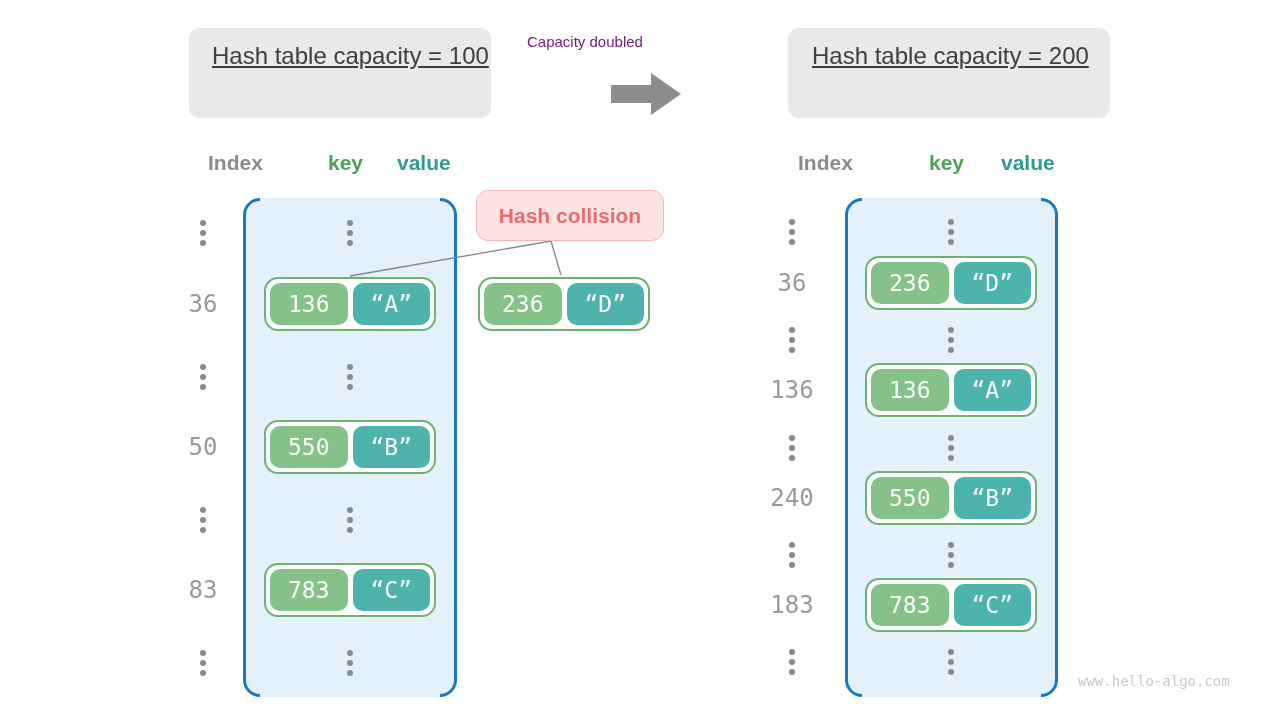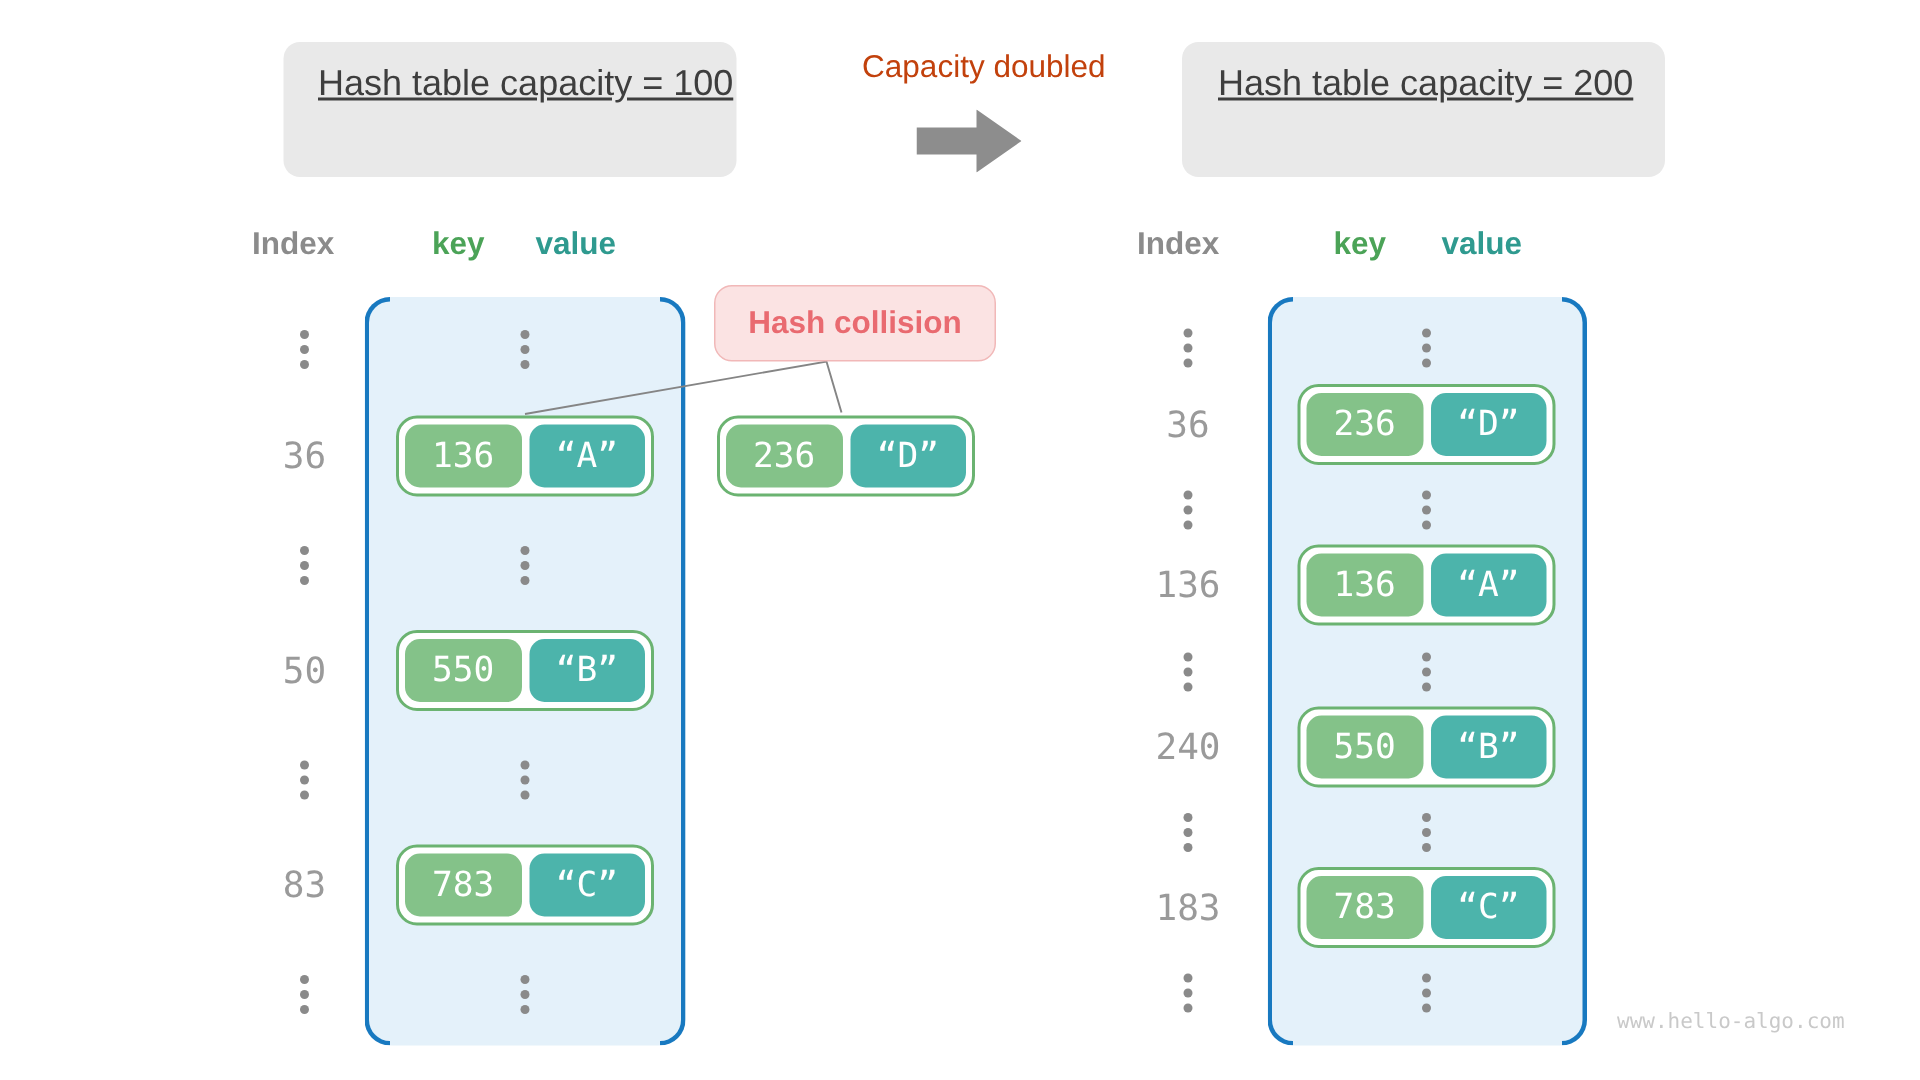--- a/index.html
+++ b/index.html
@@ -5,26 +5,26 @@
   html,body{margin:0;padding:0;background:#ffffff;}
   .canvas{position:relative;width:1280px;height:720px;background:#ffffff;overflow:hidden;
           font-family:"Liberation Sans",sans-serif;}
 
   
   .note{position:absolute;background:#e9e9e9;border-radius:11px;color:#3e3e3e;
         font-size:24px;line-height:37px;box-sizing:border-box;text-decoration:underline;}
   .note.left{left:189px;top:28px;width:302px;height:90px;padding:9px 0 0 23px;}
   .note.right{left:788px;top:28px;width:322px;height:90px;padding:9px 0 0 24px;}
 
-  .transition-label{position:absolute;left:527px;top:33px;width:210px;text-align:right;
-        color:#c2410c;font-size:21px;}
+  .transition-label{position:absolute;left:527px;top:33px;width:210px;text-align:left;
+        color:#701a75;font-size:15px;}
   .arrow-svg{position:absolute;left:611px;top:73px;}
 
   
-  .hdr{position:absolute;top:151px;font-size:21px;font-weight:bold;}
+  .hdr{position:absolute;top:151px;font-size:21px;font-weight:bold;margin-left:40px;}
   .hdr.index{color:#8b8b8b;}
   .hdr.key{color:#4ba357;}
   .hdr.value{color:#2f9a8f;}
 
   
   .panel{position:absolute;background:#e4f1fa;border-radius:18px;}
   .panel .bracket{position:absolute;top:0;bottom:0;width:17px;box-sizing:border-box;}
   .panel .bracket.l{left:0;border:3px solid #1879c0;border-right:none;border-radius:17px 0 0 17px;}
   .panel .bracket.r{right:0;border:3px solid #1879c0;border-left:none;border-radius:0 17px 17px 0;}
   .panel.lp{left:243px;top:198px;width:214px;height:499px;}

